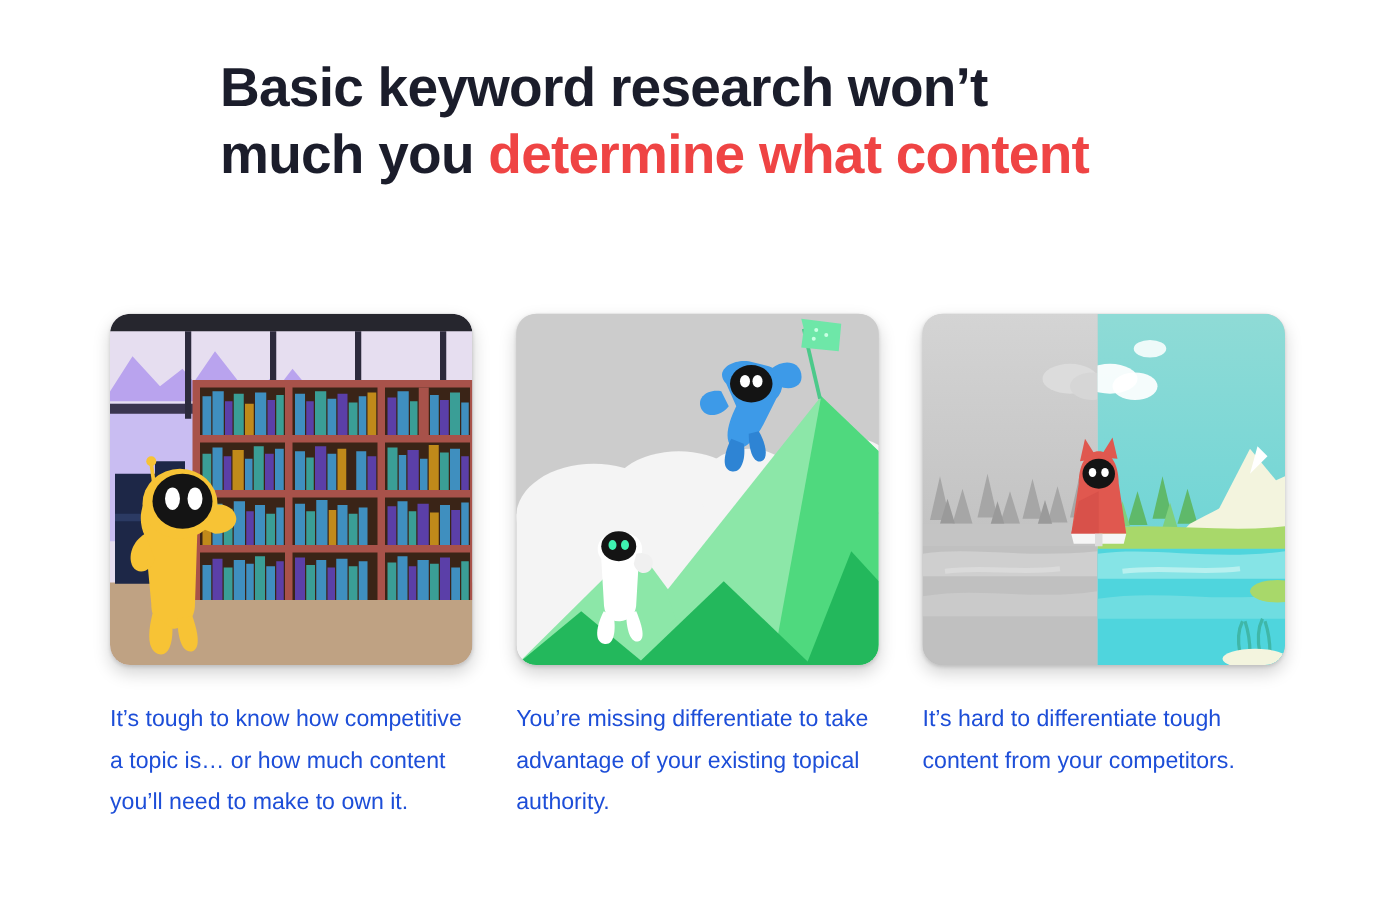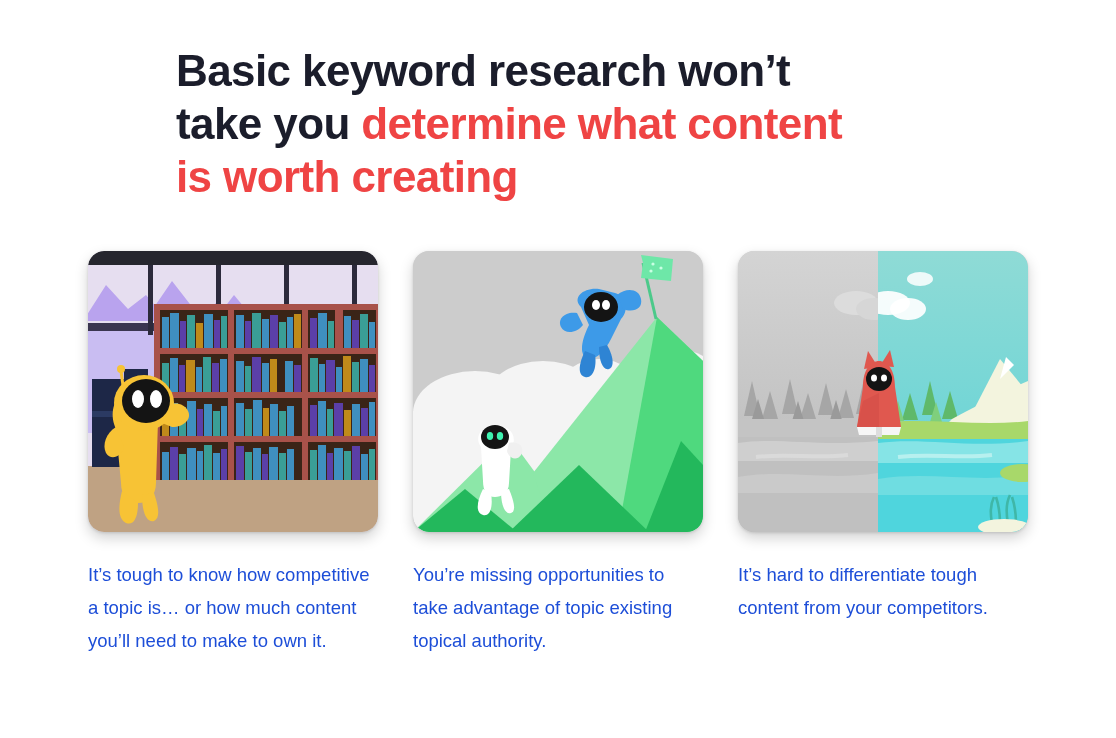--- a/index.html
+++ b/index.html
@@ -69,22 +69,21 @@
     font-weight: 400;
   }
 </style>
 </head>
 <body>
 
 <div class="page">
 
   <h1 class="headline">
     <span>Basic keyword research won’t</span><br>
-    <span>take you </span><span class="accent">determine what content</span><br>
-    <span class="accent">is worth creating</span>
+    <span>much you </span><span class="accent">determine what content</span><br>
   </h1>
 
   <div class="cards">
 
     <div class="card">
       <div class="thumb">
         <svg viewBox="0 0 290 281" xmlns="http://www.w3.org/2000/svg">
           <defs>
             <clipPath id="lib-clip">
                 <rect x="0" y="0" width="290" height="281" rx="16"></rect>
@@ -320,21 +319,21 @@
               <path d="M96 192 C106 190 112 196 108 204 C104 210 96 208 94 200 Z" fill="#f0f0f0"></path>
               <path d="M70 238 C64 250 62 262 70 264 C78 266 80 254 78 242 Z" fill="#ffffff"></path>
               <path d="M88 240 C88 254 92 264 98 262 C104 260 100 248 96 238 Z" fill="#ffffff"></path>
               <ellipse cx="82" cy="186" rx="14" ry="12" fill="#141414"></ellipse>
               <ellipse cx="77" cy="185" rx="3.2" ry="4" fill="#3ef2b0"></ellipse>
               <ellipse cx="87" cy="185" rx="3.2" ry="4" fill="#3ef2b0"></ellipse>
             </g>
           </g>
         </svg>
       </div>
-      <p class="caption">You’re missing opportunities to take advantage of topic existing topical authority.</p>
+      <p class="caption">You’re missing differentiate to take advantage of your existing topical authority.</p>
     </div>
 
     <div class="card">
       <div class="thumb">
         <svg viewBox="0 0 290 281" xmlns="http://www.w3.org/2000/svg">
           <defs>
             <clipPath id="spl-clip">
                 <rect x="0" y="0" width="290" height="281" rx="16"></rect>
               </clipPath>
             <clipPath id="spl-left">

